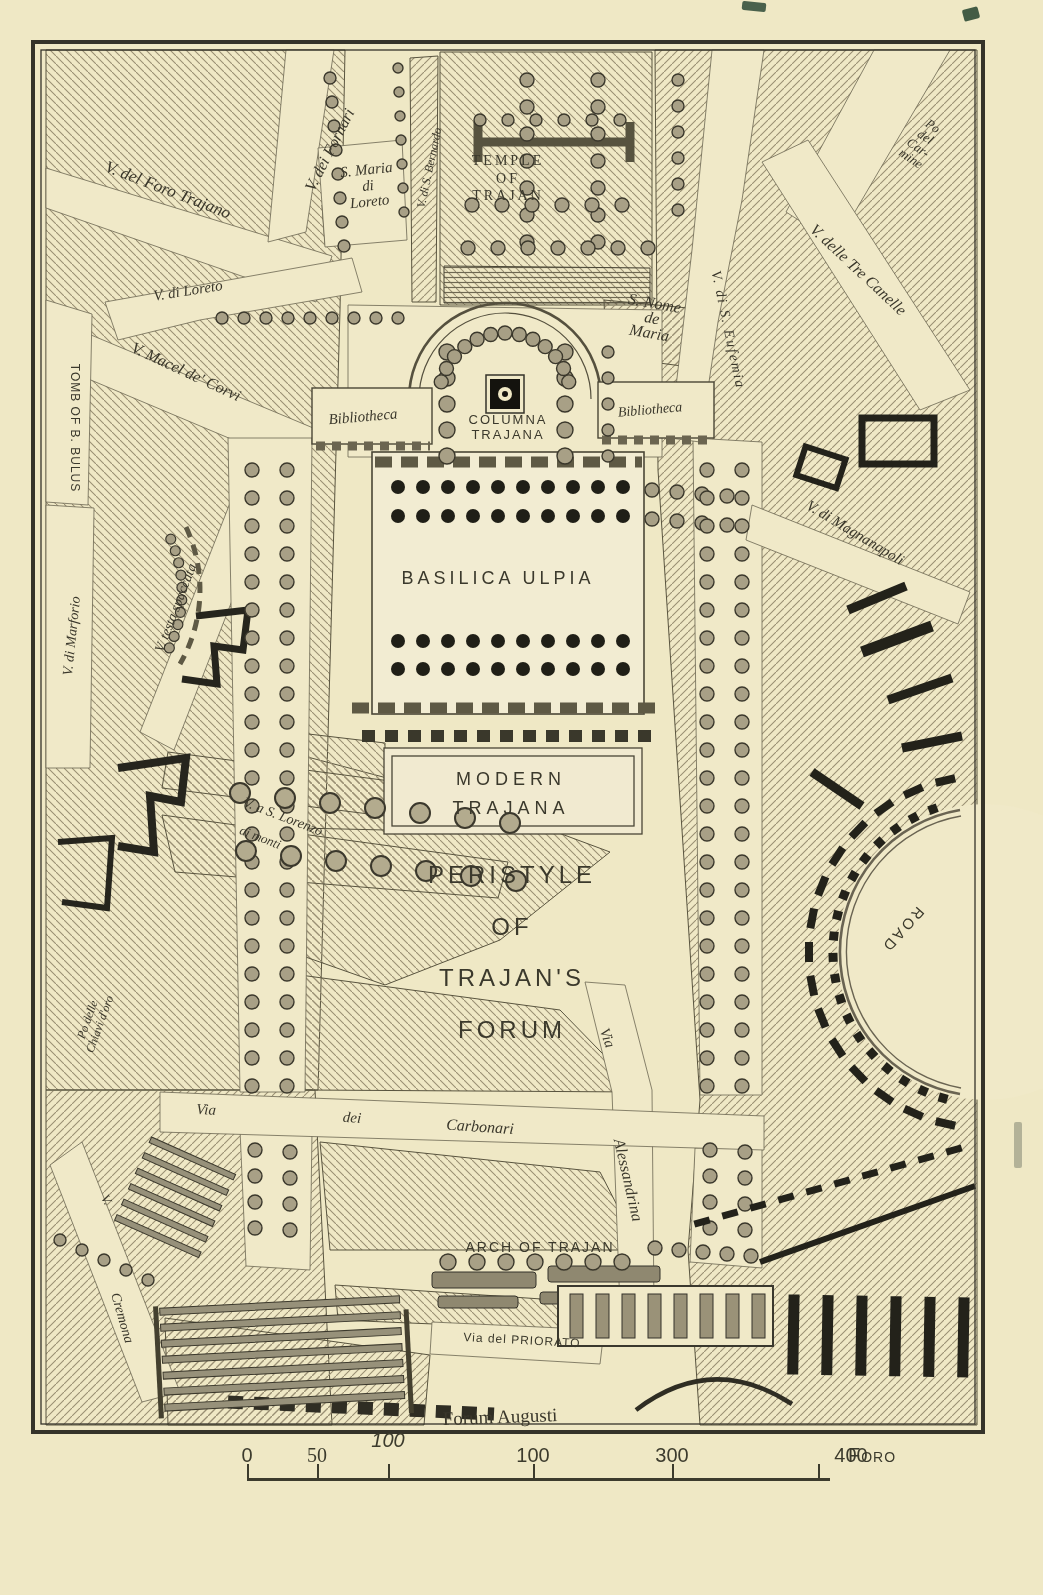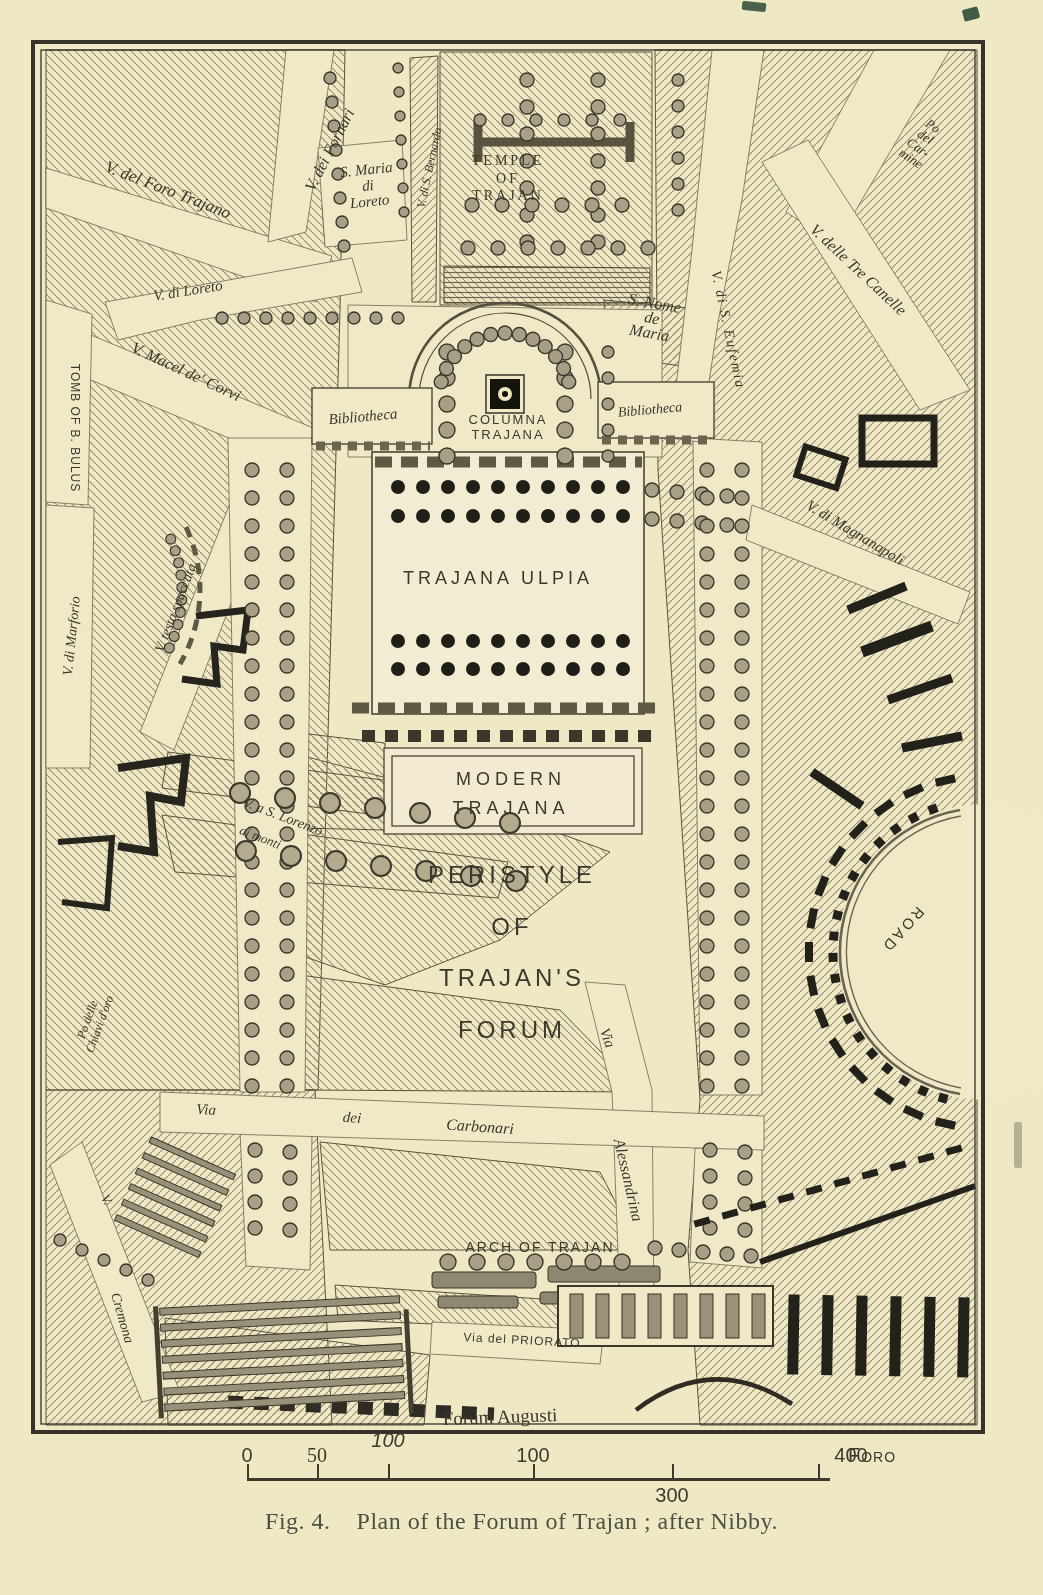--- a/index.html
+++ b/index.html
@@ -539,21 +539,21 @@
       <div class="map-label lbl-i" style="left: 363px; top: 417px; font-size: 15px; transform: translate(-50%, -50%) rotate(-5deg);">Bibliotheca</div>
       <div class="map-label lbl-c" style="left: 508px; top: 428px; font-size: 13px; letter-spacing: 2px; line-height: 1.15; transform: translate(-50%, -50%) rotate(0deg);">COLUMNA
 TRAJANA</div>
       <div class="map-label lbl-i" style="left: 650px; top: 410px; font-size: 14px; transform: translate(-50%, -50%) rotate(-5deg);">Bibliotheca</div>
       <div class="map-label lbl-i" style="left: 855px; top: 533px; font-size: 15px; transform: translate(-50%, -50%) rotate(31deg);">V. di Magnanapoli</div>
       <div class="map-label lbl-c" style="left: 74px; top: 428px; font-size: 12px; letter-spacing: 1px; transform: translate(-50%, -50%) rotate(90deg);">TOMB OF B. BULUS</div>
       <div class="map-label lbl-i" style="left: 186px; top: 372px; font-size: 16px; transform: translate(-50%, -50%) rotate(25deg);">V. Macel de' Corvi</div>
       <div class="map-label lbl-i" style="left: 188px; top: 291px; font-size: 15px; transform: translate(-50%, -50%) rotate(-9deg);">V. di Loreto</div>
       <div class="map-label lbl-i" style="left: 72px; top: 636px; font-size: 14px; transform: translate(-50%, -50%) rotate(-84deg);">V. di Marforio</div>
       <div class="map-label lbl-i" style="left: 176px; top: 608px; font-size: 14px; transform: translate(-50%, -50%) rotate(-69deg);">V. testa spaccata</div>
-      <div class="map-label lbl-c" style="left: 498px; top: 578px; font-size: 18px; letter-spacing: 4px; transform: translate(-50%, -50%) rotate(0deg);">TRAJANA ULPIA</div>
+      <div class="map-label lbl-c" style="left: 498px; top: 578px; font-size: 18px; letter-spacing: 4px; transform: translate(-50%, -50%) rotate(0deg);">BASILICA ULPIA</div>
       <div class="map-label lbl-c" style="left: 511px; top: 794px; font-size: 18px; letter-spacing: 5px; line-height: 1.6; transform: translate(-50%, -50%) rotate(0deg);">MODERN
 TRAJANA</div>
       <div class="map-label lbl-i" style="left: 283px; top: 817px; font-size: 14px; transform: translate(-50%, -50%) rotate(21deg);">V. a S. Lorenzo</div>
       <div class="map-label lbl-i" style="left: 260px; top: 838px; font-size: 13px; transform: translate(-50%, -50%) rotate(21deg);">ai monti</div>
       <div class="map-label lbl-c" style="left: 512px; top: 952px; font-size: 24px; letter-spacing: 4px; line-height: 2.15; transform: translate(-50%, -50%) rotate(0deg);">PERISTYLE
 OF
 TRAJAN'S
 FORUM</div>
       <div class="map-label lbl-c" style="left: 903px; top: 930px; font-size: 15px; letter-spacing: 3px; transform: translate(-50%, -50%) rotate(132deg);">ROAD</div>
       <div class="map-label lbl-i" style="left: 607px; top: 1038px; font-size: 15px; transform: translate(-50%, -50%) rotate(70deg);">Via</div>
@@ -573,23 +573,20 @@
   <div id="scale-bar">
       <div class="sb-bar" style="left: 247px; top: 1478px; width: 583px;"></div>
       <span class="sb-num" style="left: 247px; top: 1455px;">0</span>
       <div class="sb-tick" style="left: 247px; top: 1464px;"></div>
       <span class="sb-num" style="left: 317px; top: 1455px; font-family: Liberation Serif, serif;">50</span>
       <div class="sb-tick" style="left: 317px; top: 1464px;"></div>
       <span class="sb-num" style="left: 388px; top: 1440px; font-style: italic;">100</span>
       <div class="sb-tick" style="left: 388px; top: 1464px;"></div>
       <span class="sb-num" style="left: 533px; top: 1455px;">100</span>
       <div class="sb-tick" style="left: 533px; top: 1464px;"></div>
-      <span class="sb-num" style="left: 672px; top: 1455px; margin-top: 40px;">300</span>
+      <span class="sb-num" style="left: 672px; top: 1455px;">300</span>
       <div class="sb-tick" style="left: 672px; top: 1464px;"></div>
       <span class="sb-num" style="left: 818px; top: 1455px; margin-left: 33px;">400</span>
       <div class="sb-tick" style="left: 818px; top: 1464px;"></div>
       <span class="sb-unit" style="left: 872px; top: 1455px;">Foro</span>
     </div>
 
-  <div class="caption">
-    <span class="fig">Fig. 4.</span><span>Plan of the Forum of Trajan ; after Nibby.</span>
-  </div>
 </div>
 
 </body></html>

